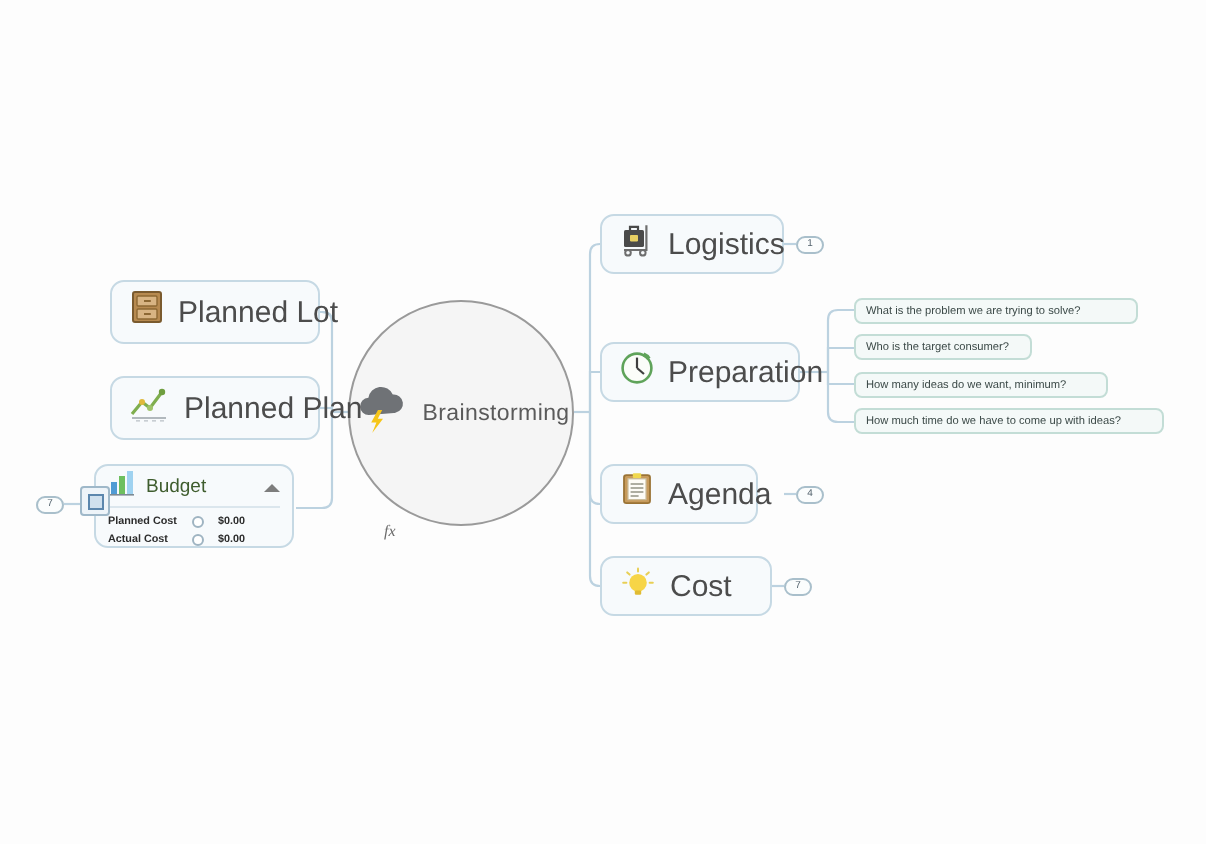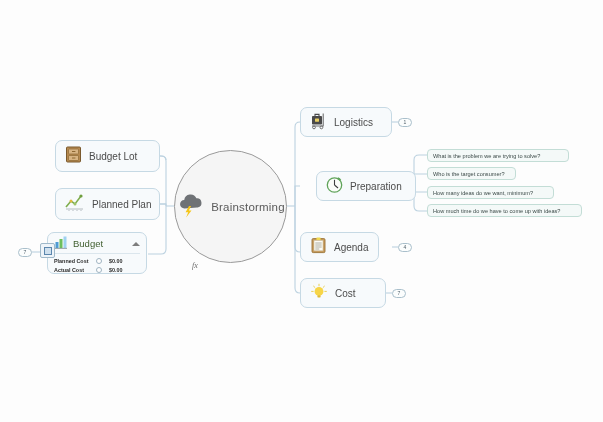--- a/index.html
+++ b/index.html
@@ -36,21 +36,21 @@
   .node{
     position:absolute;
     box-sizing:border-box;
     background:#f7fafc;
     border:1px solid #c6d9e4;
     border-radius:7px;
     display:flex;align-items:center;
     padding:0 8px;
     gap:6px;
   }
-  .node-label{font-size:10px;color:#4c4c4c;white-space:nowrap;}
+  .node-label{font-size:15px;color:#4c4c4c;white-space:nowrap;}
 
   
   #node-parking{left:55px;top:140px;width:105px;height:32px;}
   #node-action{left:55px;top:188px;width:105px;height:32px;}
   #node-budget{
     left:47px;top:232px;width:100px;height:42px;
     flex-direction:column;align-items:stretch;padding:3px 6px 4px 6px;gap:2px;
   }
   .budget-head{display:flex;align-items:center;gap:5px;height:15px;justify-content:center;}
   .budget-head .node-label{font-size:9.5px;color:#3f5d2e;}
@@ -69,21 +69,21 @@
   .budget-row .bv{font-size:5.4px;font-weight:bold;color:#2c2c2c;}
   .fx-marker{
     position:absolute;left:148px;top:261px;
     font-size:8px;font-style:italic;color:#6b6b6b;
     font-family:"Liberation Serif",serif;
     padding-left:44px;
   }
 
   
   #node-logistics{left:300px;top:107px;width:92px;height:30px;}
-  #node-preparation{left:316px;top:171px;width:100px;height:30px;text-align:center;}
+  #node-preparation{left:300px;top:171px;width:100px;height:30px;text-align:center;}
   #node-agenda{left:300px;top:232px;width:79px;height:30px;}
   #node-ideas{left:300px;top:278px;width:86px;height:30px;}
 
   
   .leaf{
     position:absolute;box-sizing:border-box;
     background:#f4f9f8;border:1px solid #c3ddd6;border-radius:4px;
     display:flex;align-items:center;padding:0 5px;height:13px;
   }
   .leaf-label{font-size:5.6px;color:#3c4a48;white-space:nowrap;}
@@ -170,21 +170,21 @@
   <div class="node" id="node-parking">
     <span class="icon">
       <svg width="19" height="19" viewBox="0 0 19 19" xmlns="http://www.w3.org/2000/svg">
         <rect x="2.5" y="2" width="14" height="15" rx="1" fill="#b78a50" stroke="#7a5a2e" stroke-width="1"></rect>
         <rect x="4.5" y="4" width="10" height="5" rx=".6" fill="#d8b483" stroke="#8d6833" stroke-width=".7"></rect>
         <rect x="4.5" y="10.5" width="10" height="5" rx=".6" fill="#d8b483" stroke="#8d6833" stroke-width=".7"></rect>
         <rect x="8" y="6" width="3.4" height="1" fill="#8d6833"></rect>
         <rect x="8" y="12.5" width="3.4" height="1" fill="#8d6833"></rect>
       </svg>
     </span>
-    <span class="node-label">Budget Lot</span>
+    <span class="node-label">Planned Lot</span>
   </div>
 
   <div class="node" id="node-action">
     <span class="icon">
       <svg width="22" height="20" viewBox="0 0 22 20" xmlns="http://www.w3.org/2000/svg">
         <path d="M2 15 L7 9 L11 12 L17 4" fill="none" stroke="#7fae4e" stroke-width="1.6"></path>
         <circle cx="7" cy="9" r="1.5" fill="#e0b93c"></circle>
         <circle cx="11" cy="12" r="1.5" fill="#9fc46a"></circle>
         <circle cx="17" cy="4" r="1.6" fill="#6f9e3f"></circle>
         <path d="M2 17 h17" stroke="#9aa2a8" stroke-width=".7"></path>

